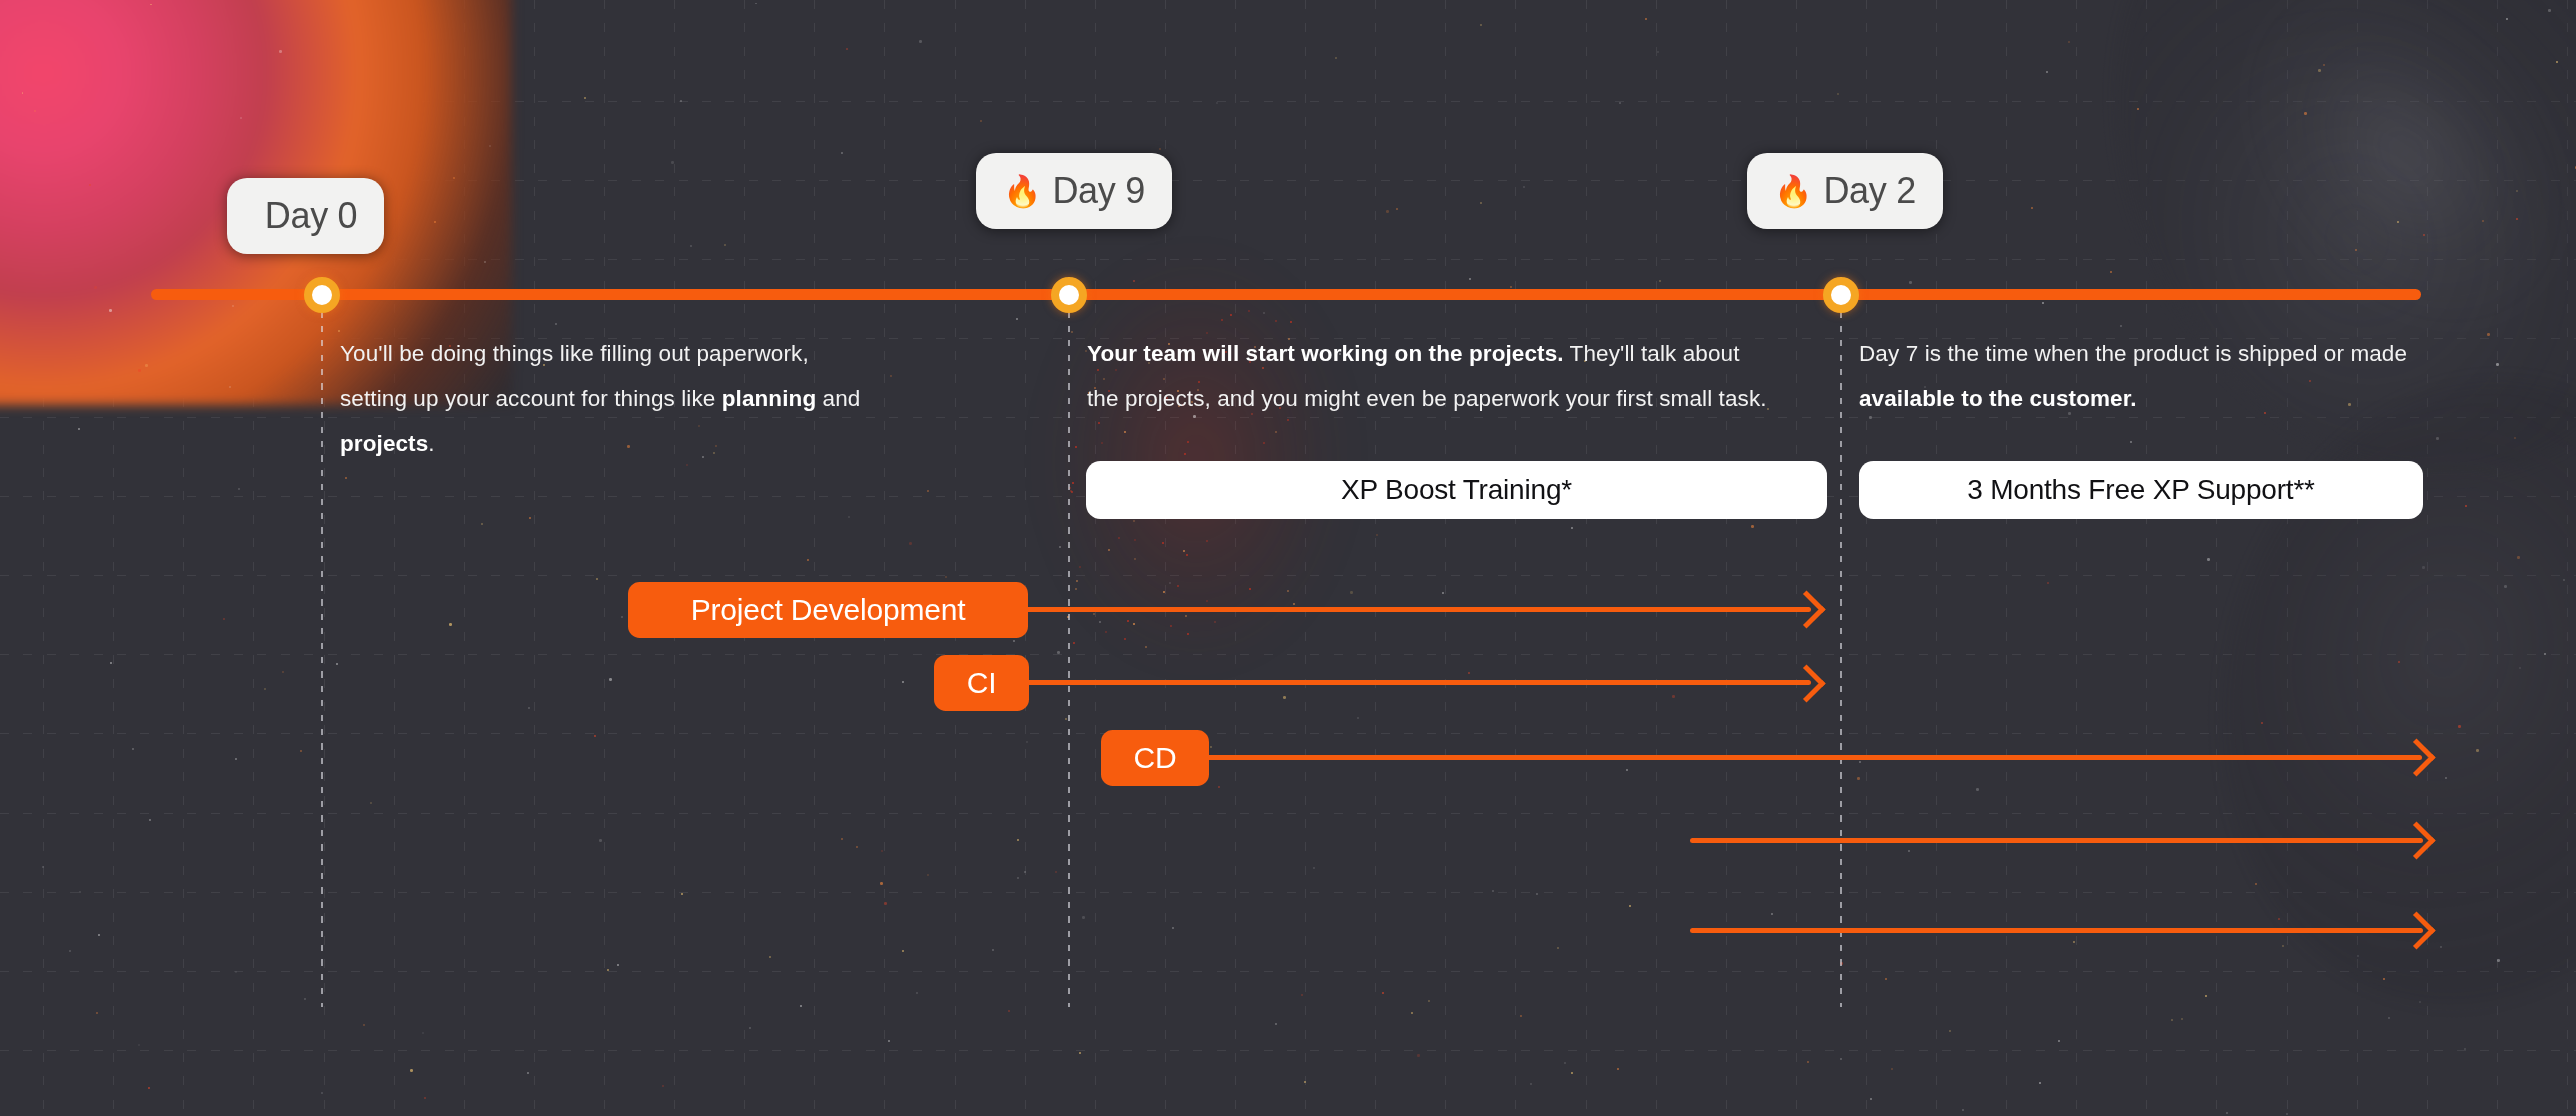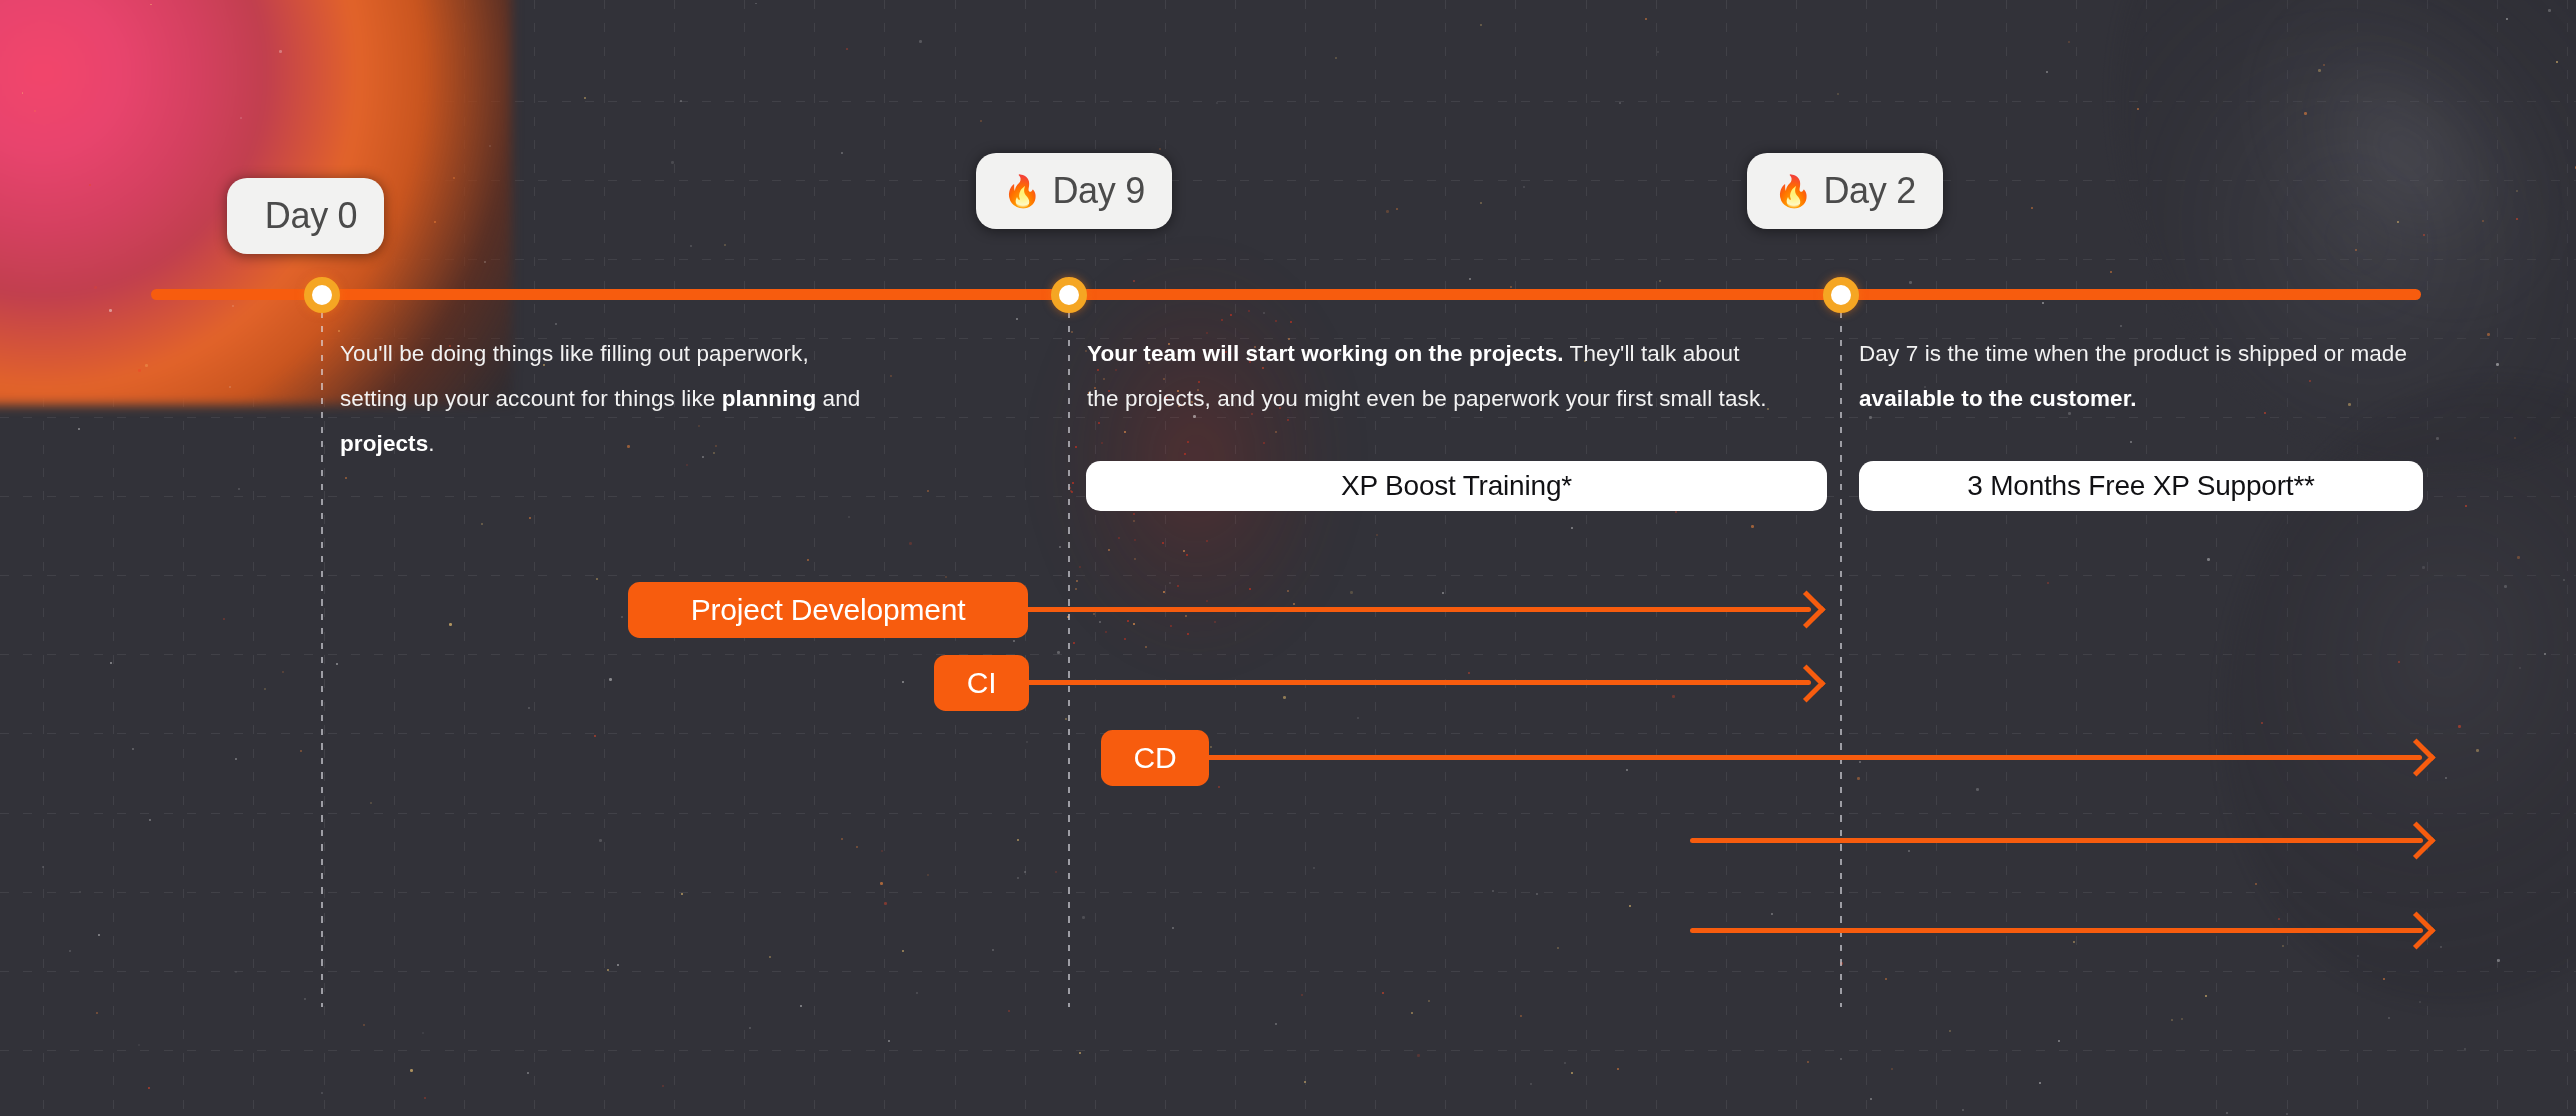--- a/index.html
+++ b/index.html
@@ -149,21 +149,21 @@
     color:#f2f2f2;
     font-size:22.5px;
     line-height:45px;
     letter-spacing:0.1px;
   }
   .desc b { font-weight:bold; color:#ffffff; }
 
   
   .banner {
     position:absolute;
-    height:50px;
+    height:58px;
     background:#ffffff;
     border-radius:14.4px;
     display:flex; align-items:center; justify-content:center;
     color:#111114;
     font-size:28px;
     letter-spacing:-0.2px;
     white-space:nowrap;
   }
 
   

